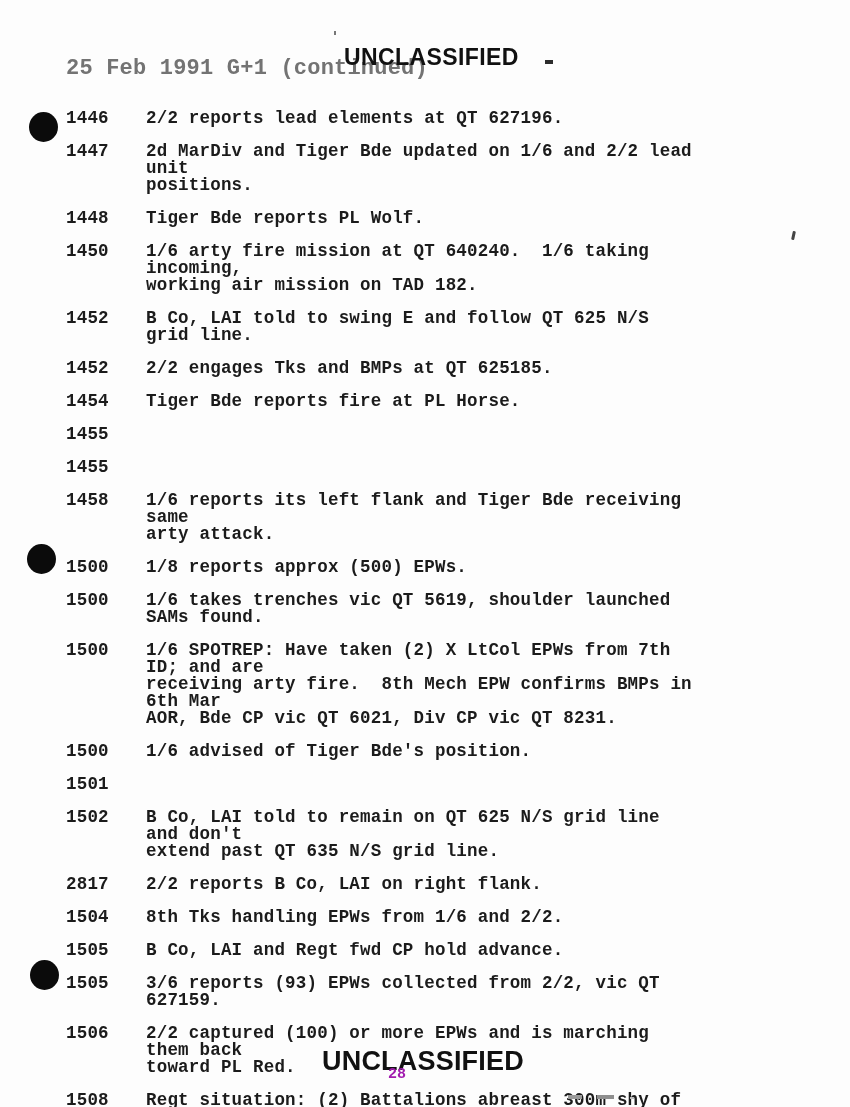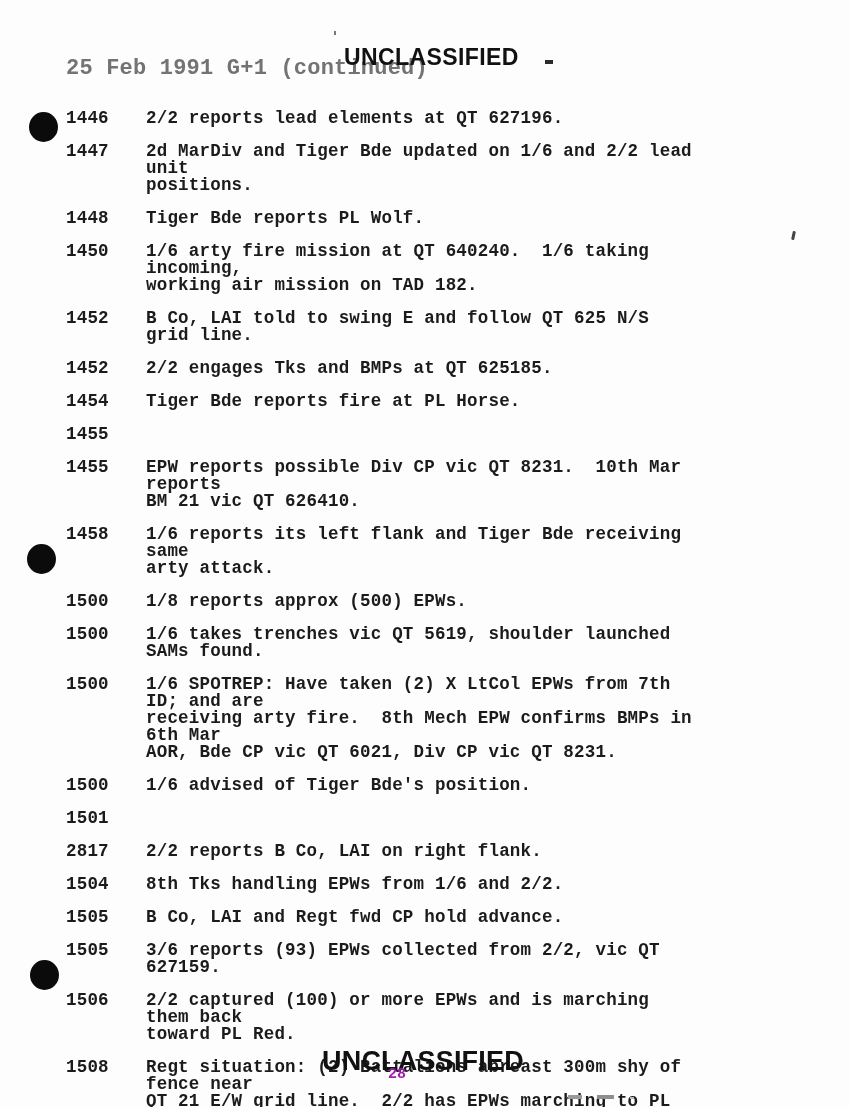--- a/index.html
+++ b/index.html
@@ -126,22 +126,20 @@
       <span class="time">1454</span>
       <span class="text">Tiger Bde reports fire at PL Horse.</span>
     </div>
 
     <div class="entry">
       <span class="time">1455</span>
     </div>
 
     <div class="entry">
       <span class="time">1455</span>
-      <span class="text">EPW reports possible Div CP vic QT 8231.  10th Mar reports
-BM 21 vic QT 626410.</span>
     </div>
 
     <div class="entry">
       <span class="time">1458</span>
       <span class="text">1/6 reports its left flank and Tiger Bde receiving same
 arty attack.</span>
     </div>
 
     <div class="entry">
       <span class="time">1500</span>
@@ -162,20 +160,25 @@
 
     <div class="entry">
       <span class="time">1500</span>
       <span class="text">1/6 advised of Tiger Bde's position.</span>
     </div>
 
     <div class="entry">
       <span class="time">1501</span>
     </div>
 
+    <div class="entry">
+      <span class="time">1502</span>
+      <span class="text">B Co, LAI told to remain on QT 625 N/S grid line and don't
+extend past QT 635 N/S grid line.</span>
+    </div>
 
     <div class="entry">
       <span class="time">2817</span>
       <span class="text">2/2 reports B Co, LAI on right flank.</span>
     </div>
 
     <div class="entry">
       <span class="time">1504</span>
       <span class="text">8th Tks handling EPWs from 1/6 and 2/2.</span>
     </div>

